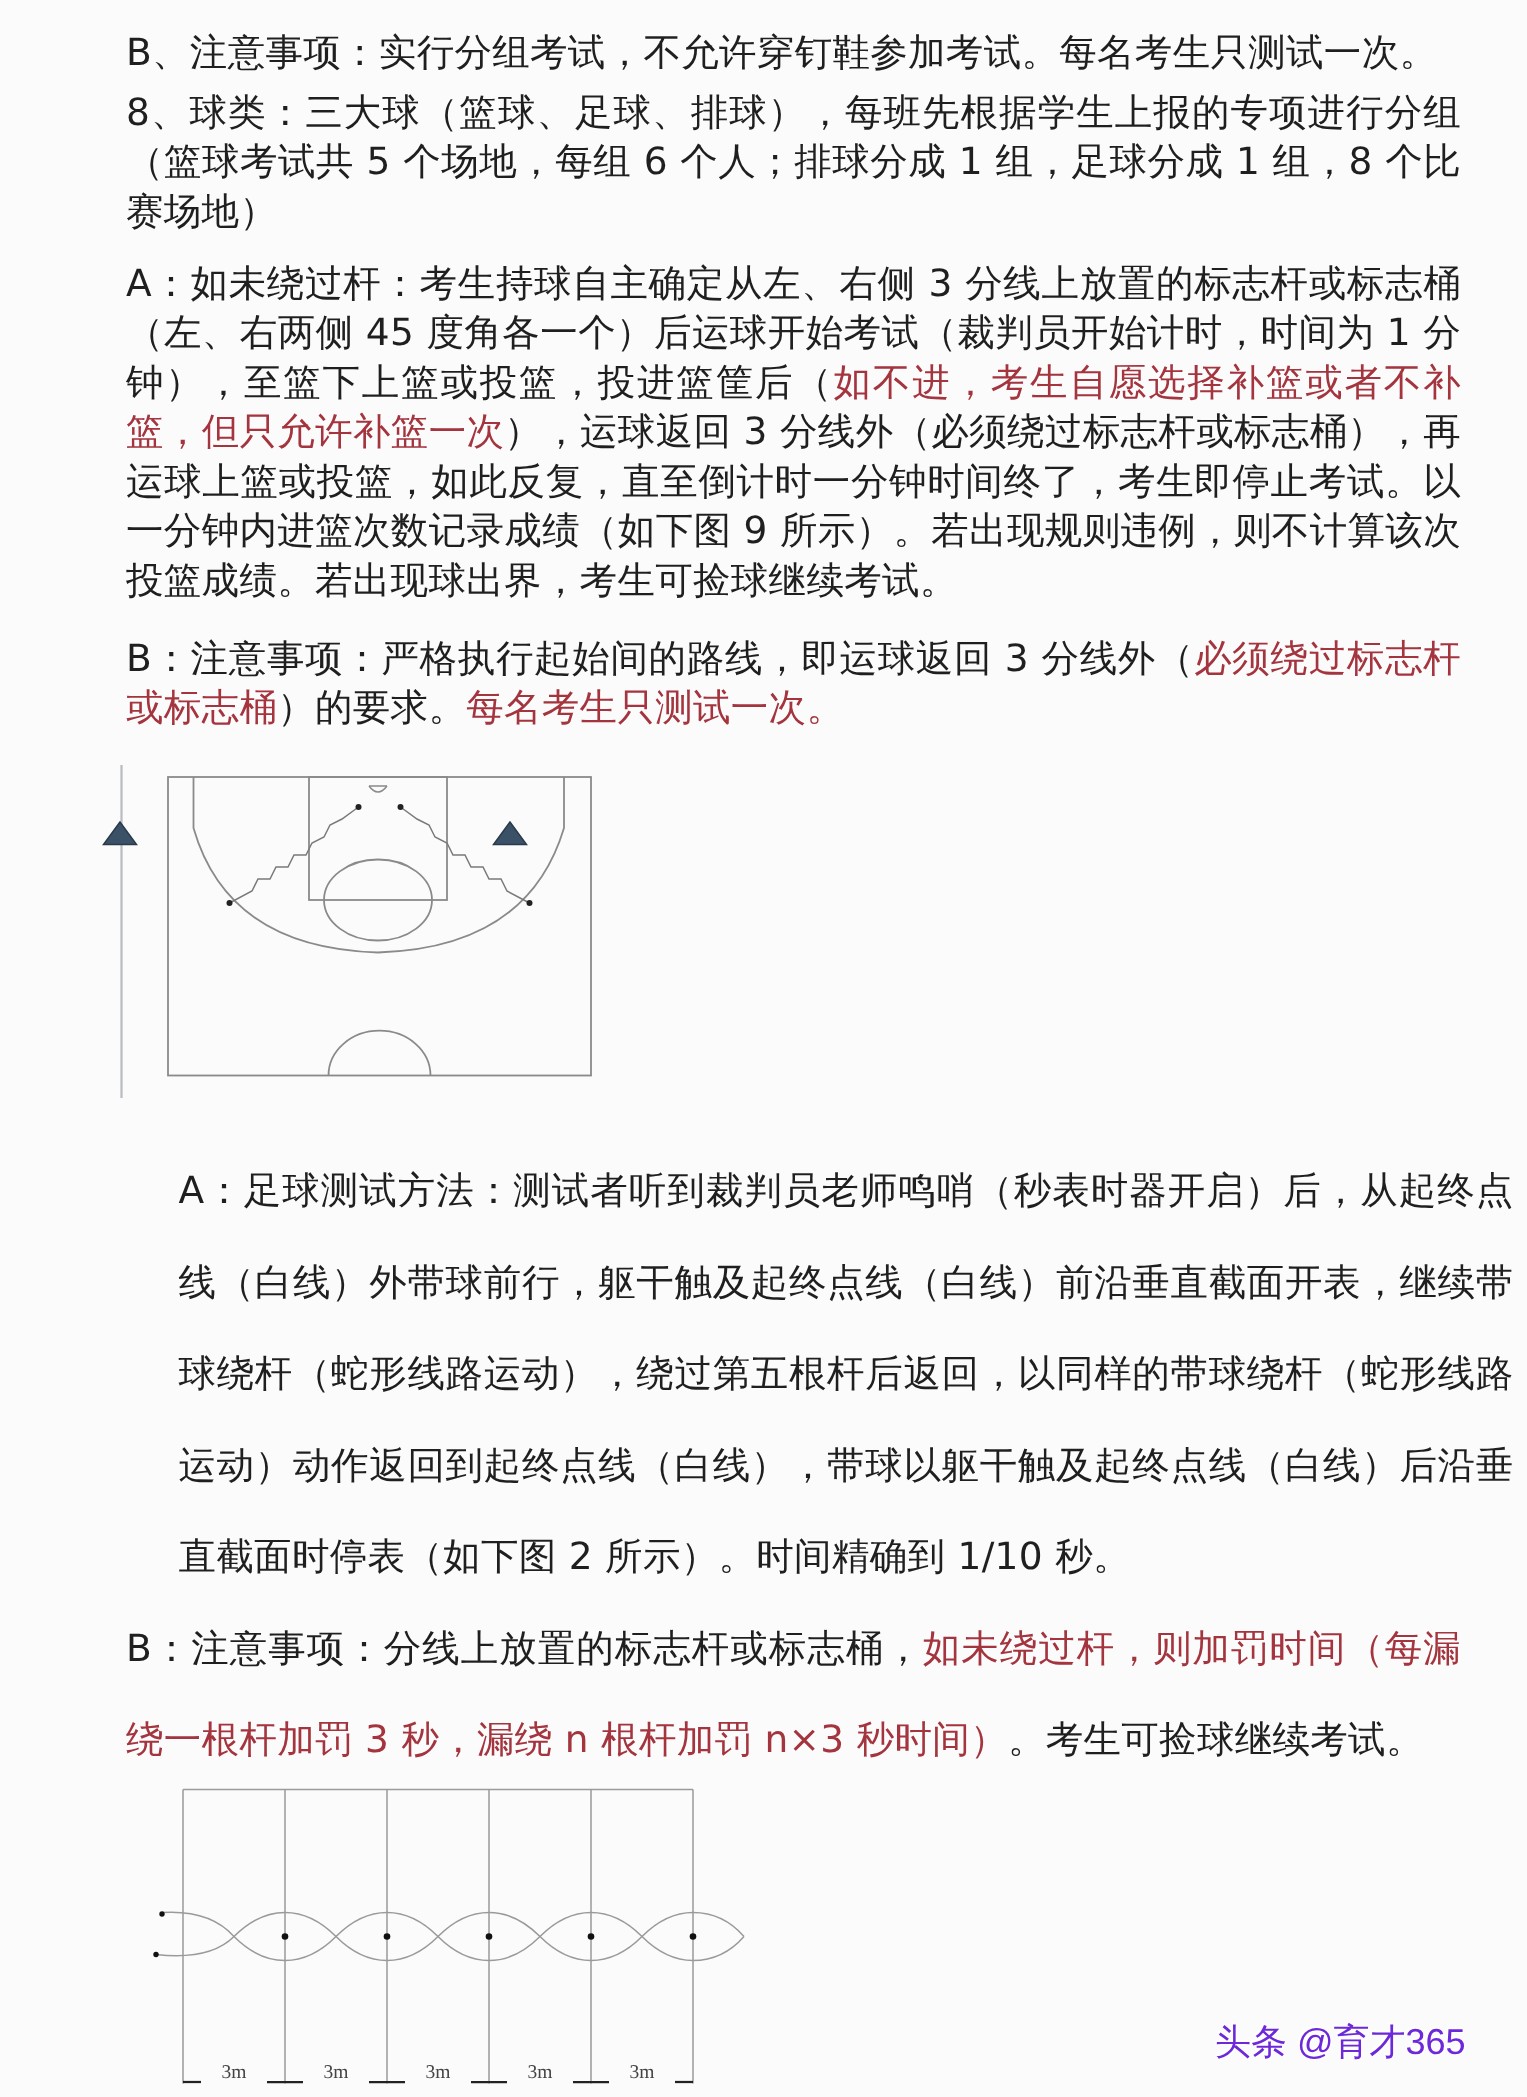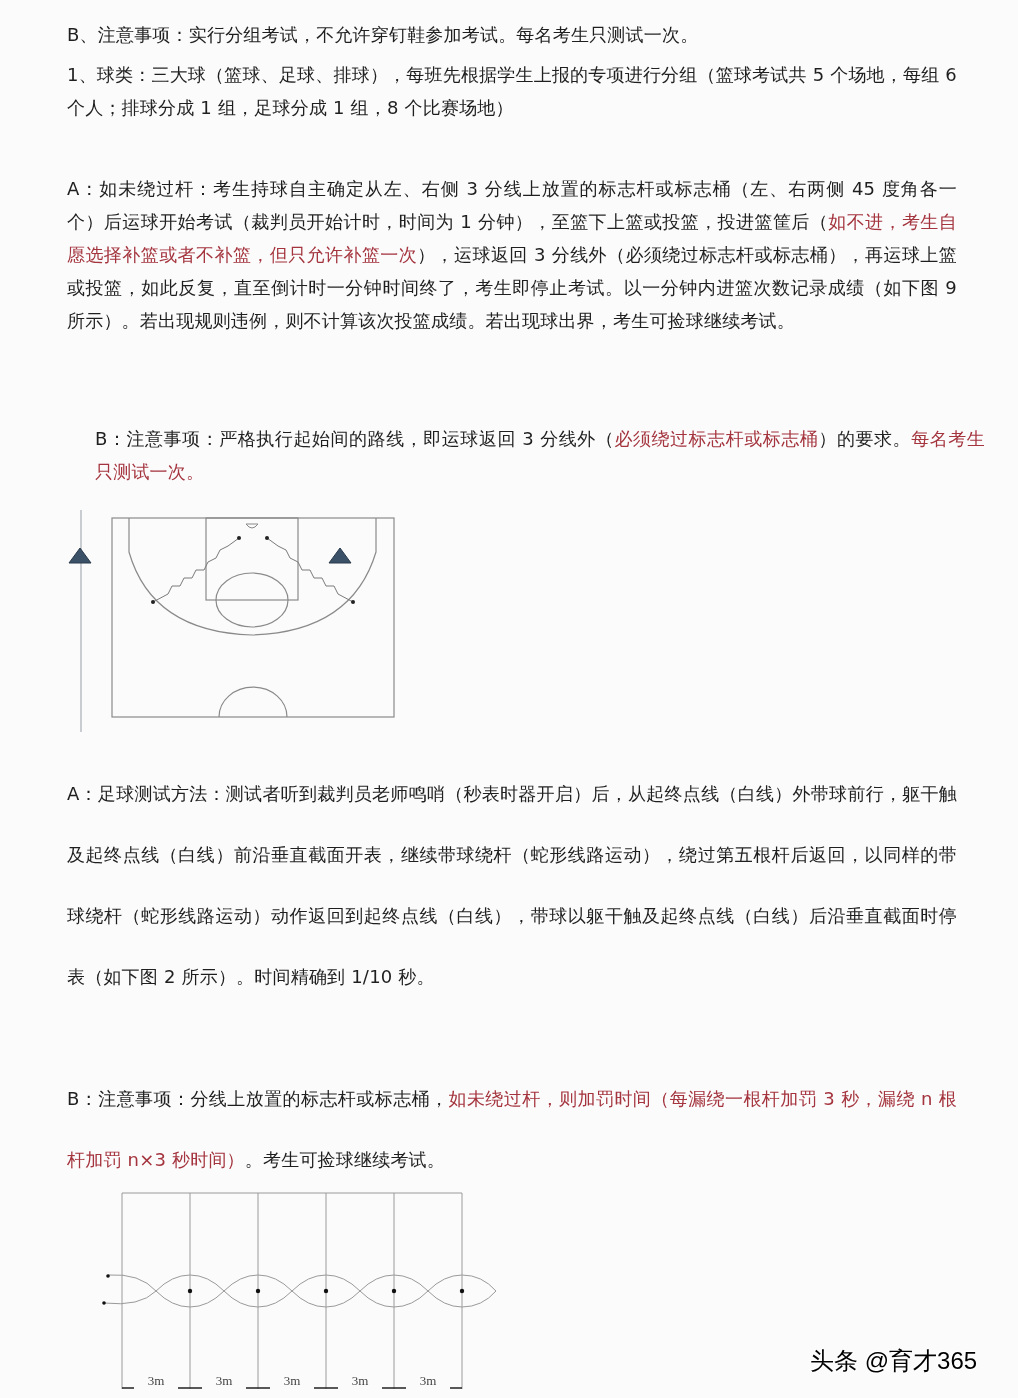--- a/index.html
+++ b/index.html
@@ -5,54 +5,54 @@
     html, body { margin: 0; padding: 0; }
     body {
       width: 1018px; height: 1398px; overflow: hidden;
       background: #fbfbfc;
       font-family: "DejaVu Sans", "Liberation Sans", sans-serif;
       color: #1f1f1f;
       position: relative;
     }
     .para {
       position: absolute;
-      left: 67px;
+      left: 84px;
       width: 890px;
-      font-size: 18px;
+      font-size: 25px;
       letter-spacing: 0.2px;
       text-align: justify;
       text-align-last: left;
     }
     .tight { line-height: 33px; }
     .wide { line-height: 61px; }
     .red { color: #a4343d; }
     svg { position: absolute; }
     .watermark {
       position: absolute; left: 810px; top: 1345px;
-      font-size: 24px; color: #000000;
+      font-size: 24px; color: #6d28d9;
       text-shadow: 1px 1px 0 #fff, -1px -1px 0 #fff;
       font-family: "Liberation Sans", "DejaVu Sans", sans-serif;
     }
   </style>
 </head>
 <body>
 
 <div class="para tight" style="top:18px;">
   <span>B、注意事项：</span><span>实行分组考试，不允许穿钉鞋参加考试。每名考生只测试一次。</span>
 </div>
 
 <div class="para tight" style="top:58px;">
-  <span>1、球类：</span><span>三大球（篮球、足球、排球），每班先根据学生上报的专项进行分组（篮球考试共 5 个场地，每组 6 个人；排球分成 1 组，足球分成 1 组，8 个比赛场地）</span>
+  <span>8、球类：</span><span>三大球（篮球、足球、排球），每班先根据学生上报的专项进行分组（篮球考试共 5 个场地，每组 6 个人；排球分成 1 组，足球分成 1 组，8 个比赛场地）</span>
 </div>
 
 <div class="para tight" style="top:172px;">
   <span>A：如未绕过杆：</span><span>考生持球自主确定从左、右侧 3 分线上放置的标志杆或标志桶（左、右两侧 45 度角各一个）后运球开始考试（裁判员开始计时，时间为 1 分钟），至篮下上篮或投篮，投进篮筐后（</span><span class="red">如不进，考生自愿选择补篮或者不补篮，但只允许补篮一次</span><span>），运球返回 3 分线外（必须绕过标志杆或标志桶），再运球上篮或投篮，如此反复，直至倒计时一分钟时间终了，考生即停止考试。以一分钟内进篮次数记录成绩（如下图 9 所示）。若出现规则违例，则不计算该次投篮成绩。若出现球出界，考生可捡球继续考试。</span>
 </div>
 
-<div class="para tight" style="top:422px;margin-left:28px;">
+<div class="para tight" style="top:422px;">
   <span>B：注意事项：</span><span>严格执行起始间的路线，即运球返回 3 分线外（</span><span class="red">必须绕过标志杆或标志桶</span><span>）的要求。</span><span class="red">每名考生只测试一次。</span>
 </div>
 
 <svg width="360" height="250" viewBox="0 0 360 250" style="left:60px; top:500px;">
   <line x1="21" y1="10" x2="21" y2="232" stroke="#b8bcc2" stroke-width="1.5"></line>
   <polygon points="20,48 9,63 31,63" fill="#3b5167" stroke="#2a3a4b" stroke-width="1"></polygon>
   <polygon points="280,48 269,63 291,63" fill="#3b5167" stroke="#2a3a4b" stroke-width="1"></polygon>
 
   <rect x="52" y="18" width="282" height="199" fill="none" stroke="#8a8a8a" stroke-width="1.2"></rect>
 
@@ -68,21 +68,21 @@
   <line x1="186" y1="24" x2="198" y2="24" stroke="#8a8a8a" stroke-width="1"></line>
 
   <path d="M93 102 L108 94 L112 86 L120 86 L124 78 L132 78 L136 70 L144 70 L148 62 L156 58 L160 50 L168 46 L179 38" fill="none" stroke="#7a7a7a" stroke-width="1"></path>
   <path d="M293 102 L278 94 L274 86 L266 86 L262 78 L254 78 L250 70 L242 70 L238 62 L230 58 L226 50 L218 46 L207 38" fill="none" stroke="#7a7a7a" stroke-width="1"></path>
   <circle cx="93" cy="102" r="2" fill="#222"></circle>
   <circle cx="293" cy="102" r="2" fill="#222"></circle>
   <circle cx="179" cy="38" r="2" fill="#222"></circle>
   <circle cx="207" cy="38" r="2" fill="#222"></circle>
 </svg>
 
-<div class="para wide" style="top:763px;">
+<div class="para wide" style="top:763px;margin-left:35px;">
   <span>A：足球测试方法：</span><span>测试者听到裁判员老师鸣哨（秒表时器开启）后，从起终点线（白线）外带球前行，躯干触及起终点线（白线）前沿垂直截面开表，继续带球绕杆（蛇形线路运动），绕过第五根杆后返回，以同样的带球绕杆（蛇形线路运动）动作返回到起终点线（白线），带球以躯干触及起终点线（白线）后沿垂直截面时停表（如下图 2 所示）。时间精确到 1/10 秒。</span>
 </div>
 
 <div class="para wide" style="top:1068px;">
   <span>B：注意事项：</span><span>分线上放置的标志杆或标志桶，</span><span class="red">如未绕过杆，则加罚时间（每漏绕一根杆加罚 3 秒，漏绕 n 根杆加罚 n×3 秒时间）</span><span>。考生可捡球继续考试。</span>
 </div>
 
 <svg width="420" height="213" viewBox="0 0 420 213" style="left:90px; top:1185px;">
   <line x1="32" y1="8" x2="372" y2="8" stroke="#9a9a9a" stroke-width="1"></line>
   <g stroke="#9a9a9a" stroke-width="1">

